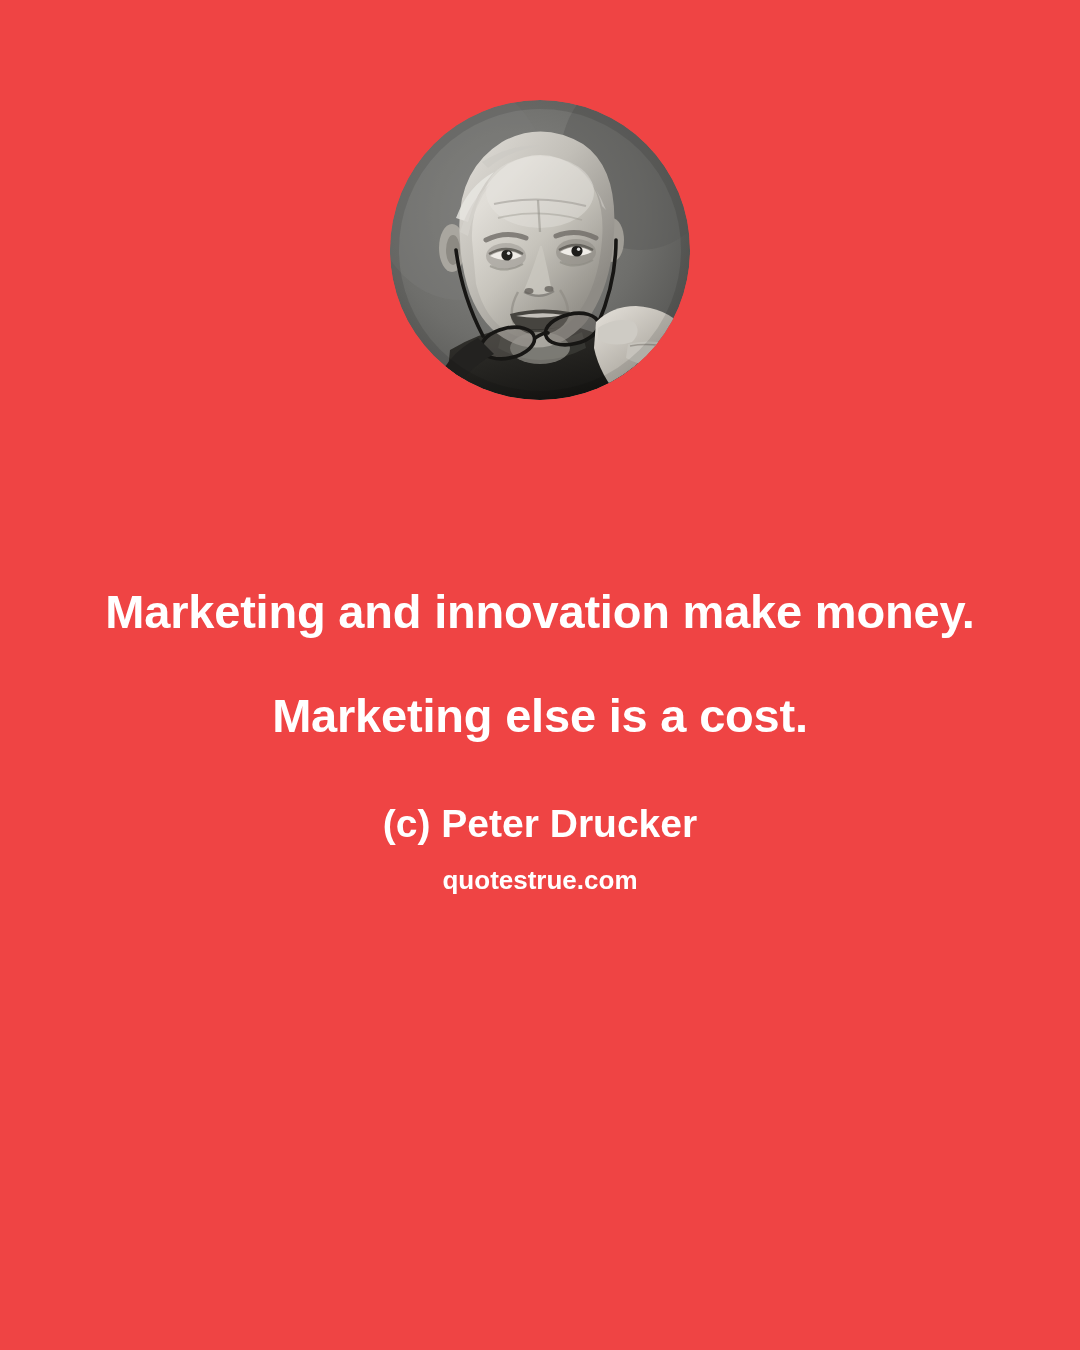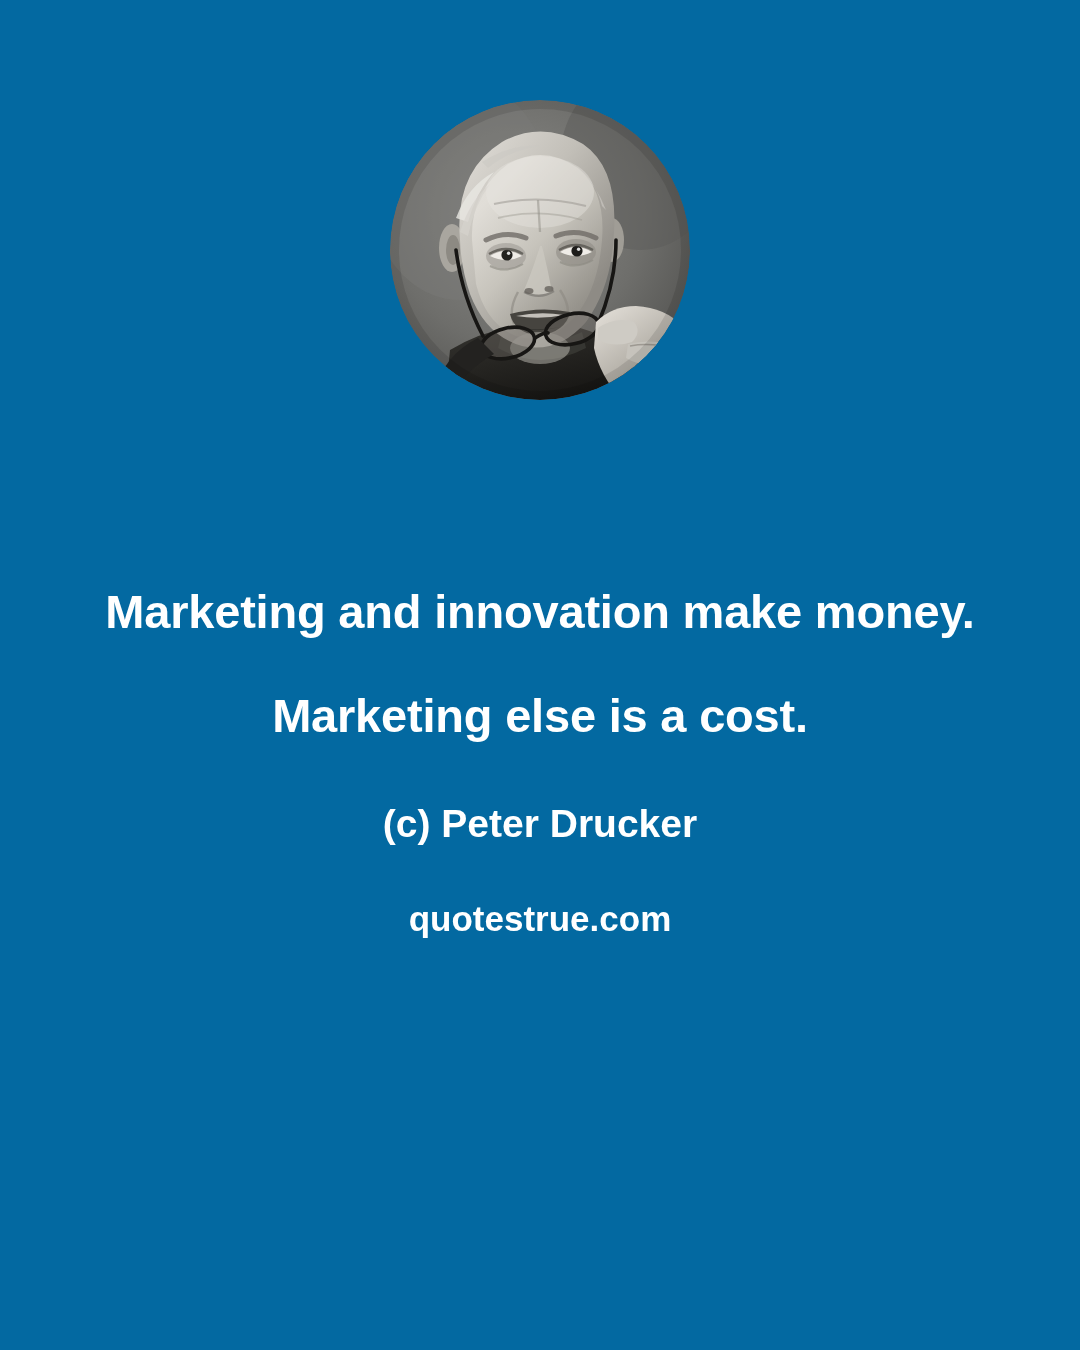--- a/index.html
+++ b/index.html
@@ -12,21 +12,21 @@
     height: 1350px;
     background: #3d5ce5;
     font-family: "Liberation Sans", sans-serif;
     overflow: hidden;
     position: relative;
   }
 
   .quote-card {
     position: absolute;
     inset: 0;
-    background: #0369a1;
+    background: #ef4444;
     display: block;
   }
 
   
   .portrait-wrap {
     position: absolute;
     left: 390px;
     top: 100px;
     width: 300px;
     height: 300px;
@@ -68,24 +68,23 @@
     color: #ffffff;
     font-size: 39px;
     font-weight: 700;
     line-height: 56px;
     margin-top: 28px;
     white-space: nowrap;
   }
 
   .website {
     color: #ffffff;
-    font-size: 35px;
+    font-size: 26px;
     font-weight: 700;
     line-height: 56px;
-    margin-top: 39px;
     white-space: nowrap;
   }
 </style>
 </head>
 <body>
 
 <div class="quote-card">
 
   <div class="portrait-wrap">
     <div class="portrait">

